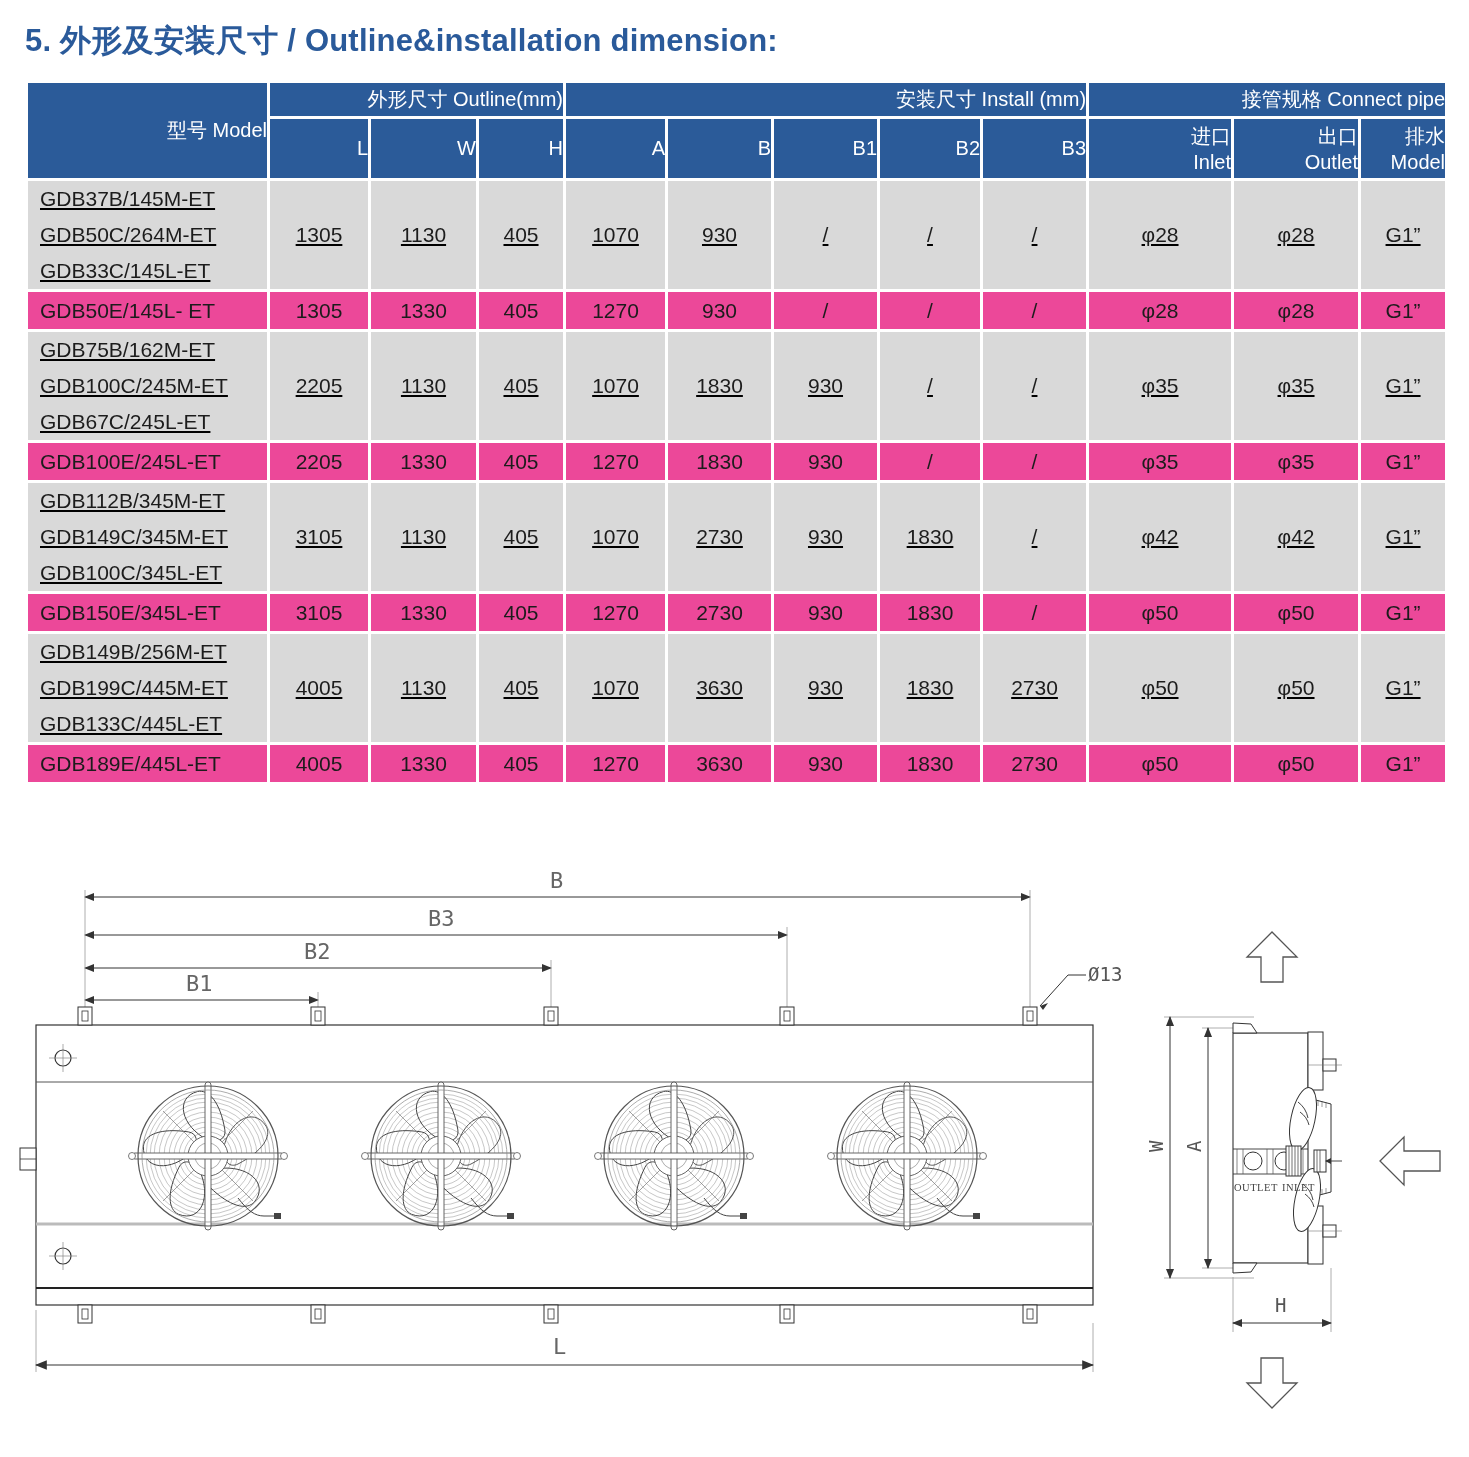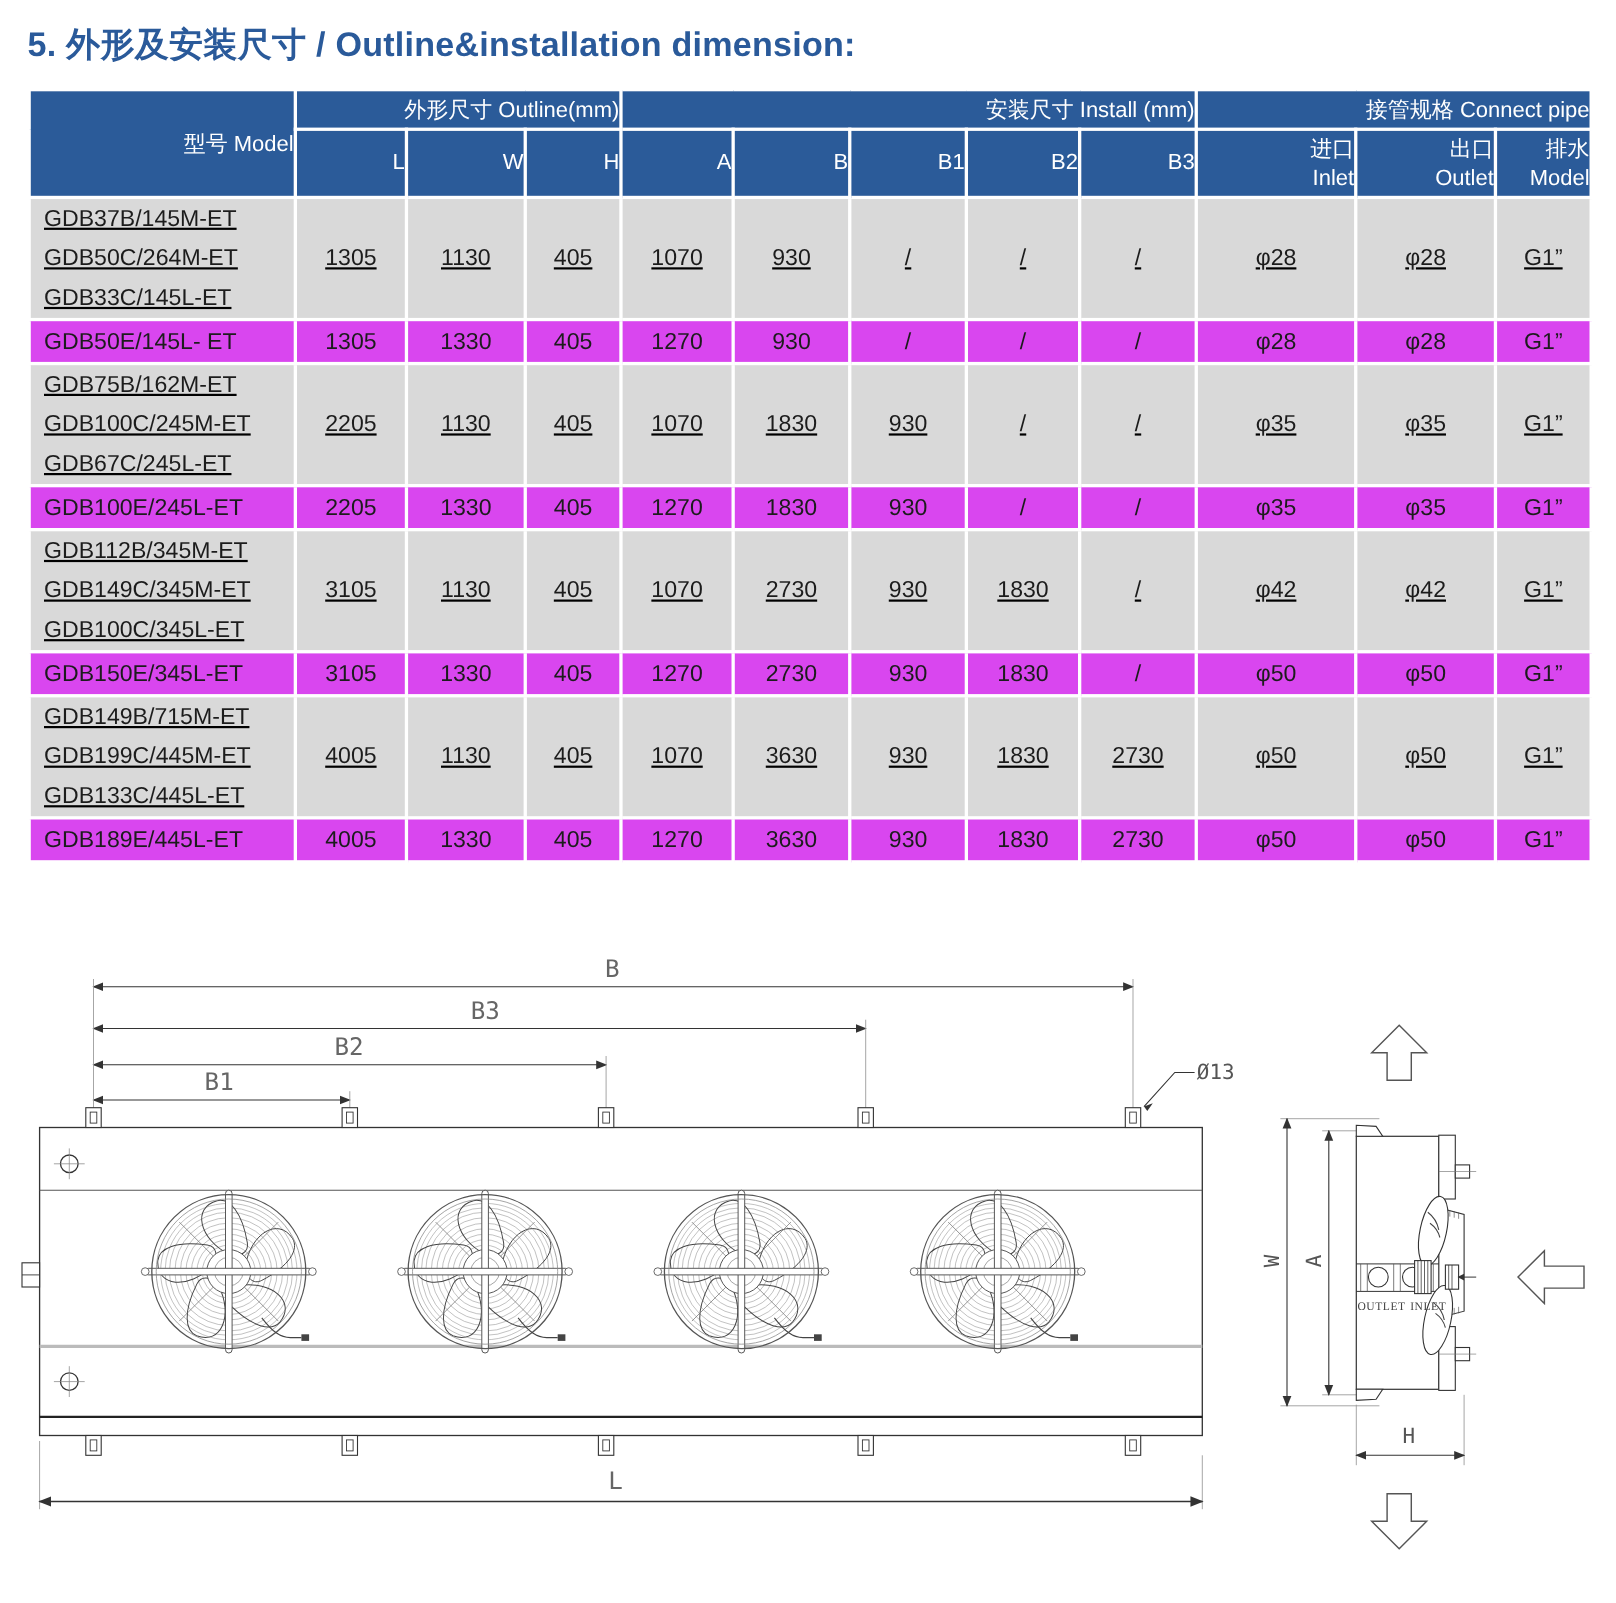--- a/index.html
+++ b/index.html
@@ -20,21 +20,21 @@
     background:#2b5b99; color:#ffffff; font-weight:normal; font-size:20px;
     text-align:right; vertical-align:middle;
   }
   .hdr-group { height:36px; }
   .hdr-sub   { height:62px; }
   .hdr-two div { line-height:26px; }
   .dim-table tbody td {
     font-size:21px; color:#1c1c1c; text-align:center; vertical-align:middle;
   }
   tr.row-gray td { background:#d9d9d9; }
-  tr.row-blue td { background:#d946ef; }
+  tr.row-blue td { background:#ec4899; }
   tr.row-tall  { height:110px;text-decoration:underline; }
   tr.row-short { height:40px; }
   td.model-cell { text-align:left !important; padding-left:12px !important; }
   .model-line { line-height:36px; white-space:nowrap; }
   .drawing-wrap { position:absolute; left:0; top:840px; width:1469px; height:617px; }
   .dimlabel { font-family:"DejaVu Sans Mono", monospace; font-size:22px; fill:#666; }
   .dimlabel-sm { font-family:"DejaVu Sans Mono", monospace; font-size:19px; fill:#555; }
   .cadtext { font-family:"Liberation Serif", serif; font-size:10.5px; fill:#444; letter-spacing:0.5px; }
 </style>
 </head>
@@ -185,21 +185,21 @@
       <td>2730</td>
       <td>930</td>
       <td>1830</td>
       <td>/</td>
       <td>φ50</td>
       <td>φ50</td>
       <td>G1”</td>
     </tr>
     <tr class="row-gray row-tall">
       <td class="model-cell">
-        <div class="model-line">GDB149B/715M-ET</div>
+        <div class="model-line">GDB149B/256M-ET</div>
         <div class="model-line">GDB199C/445M-ET</div>
         <div class="model-line">GDB133C/445L-ET</div>
       </td>
       <td>4005</td>
       <td>1130</td>
       <td>405</td>
       <td>1070</td>
       <td>3630</td>
       <td>930</td>
       <td>1830</td>

